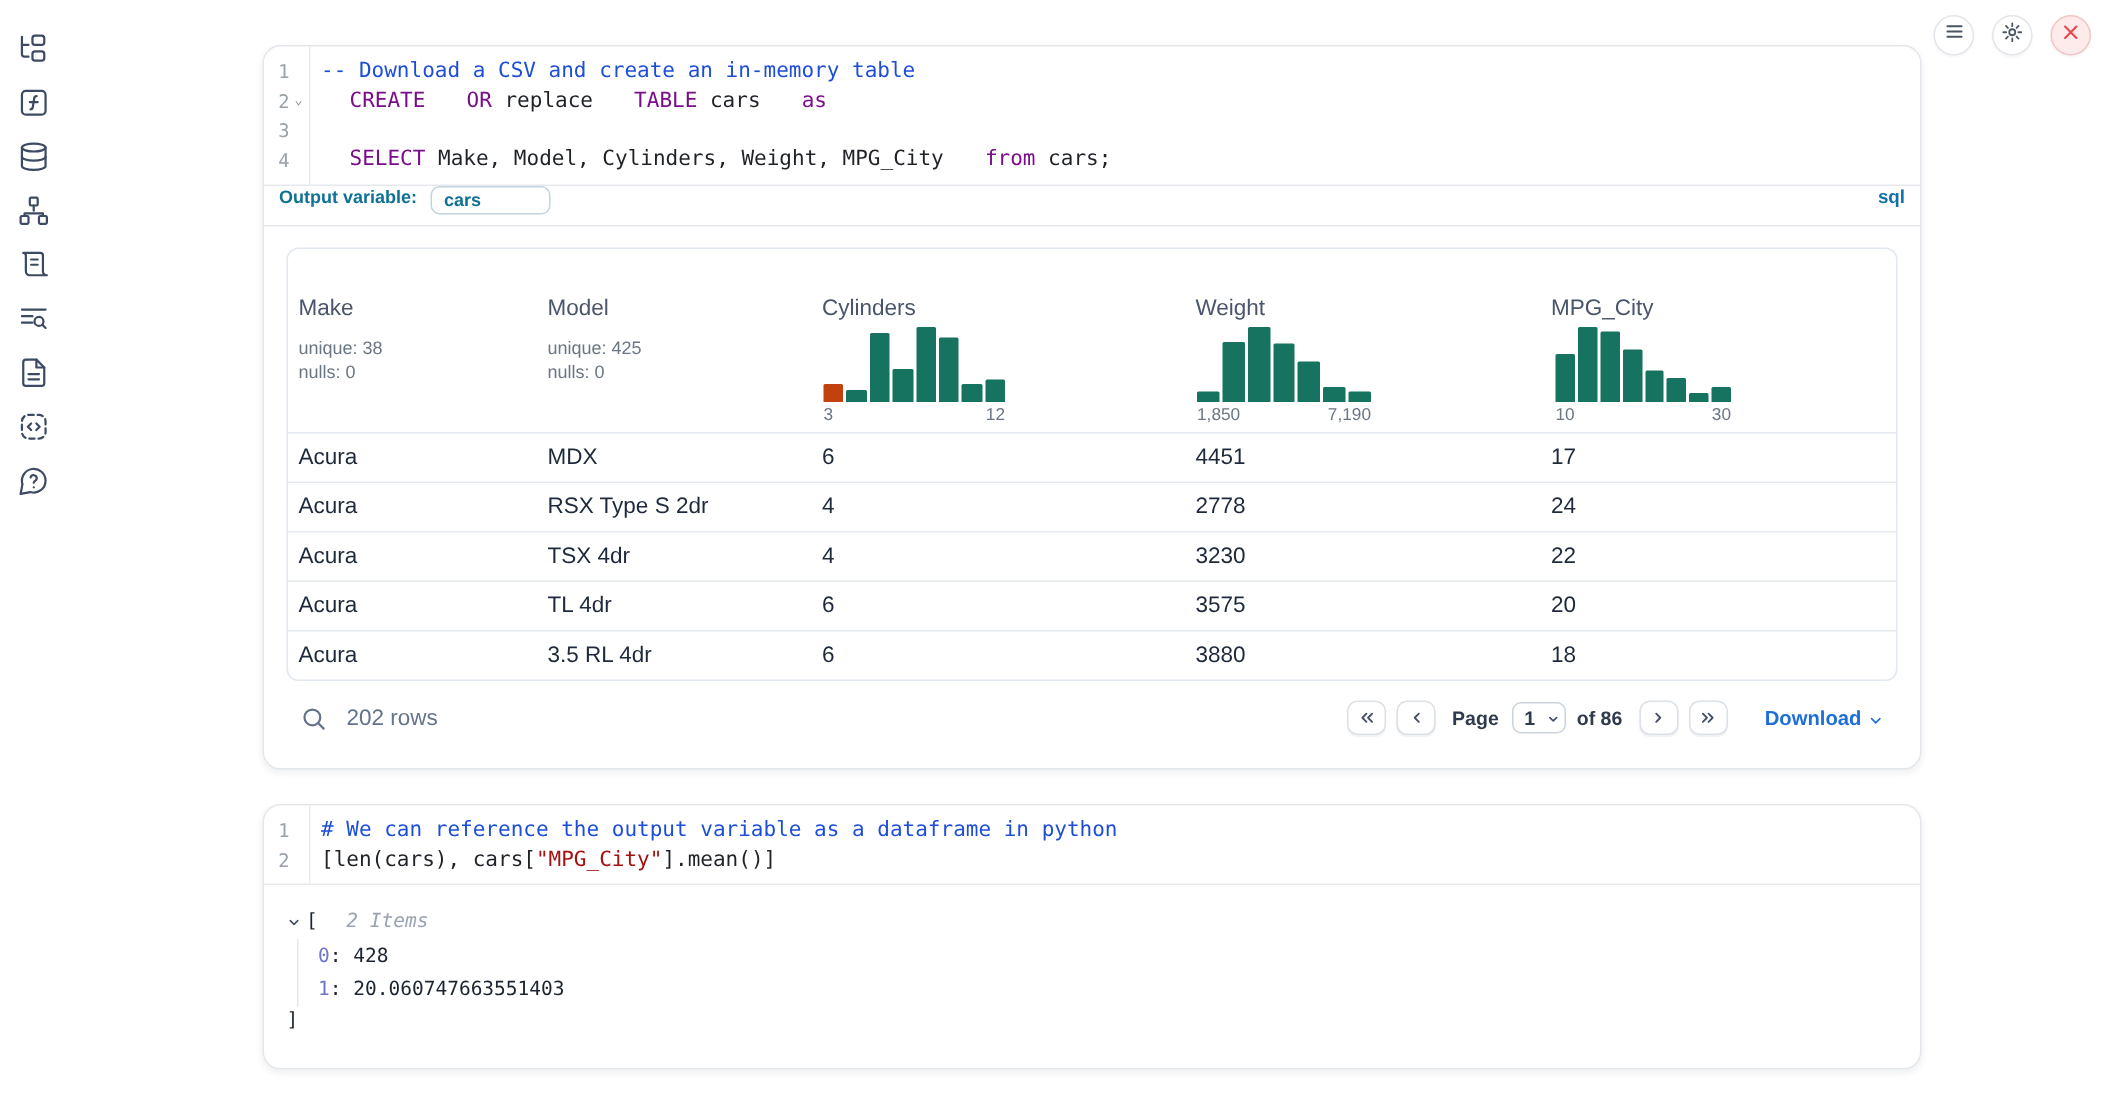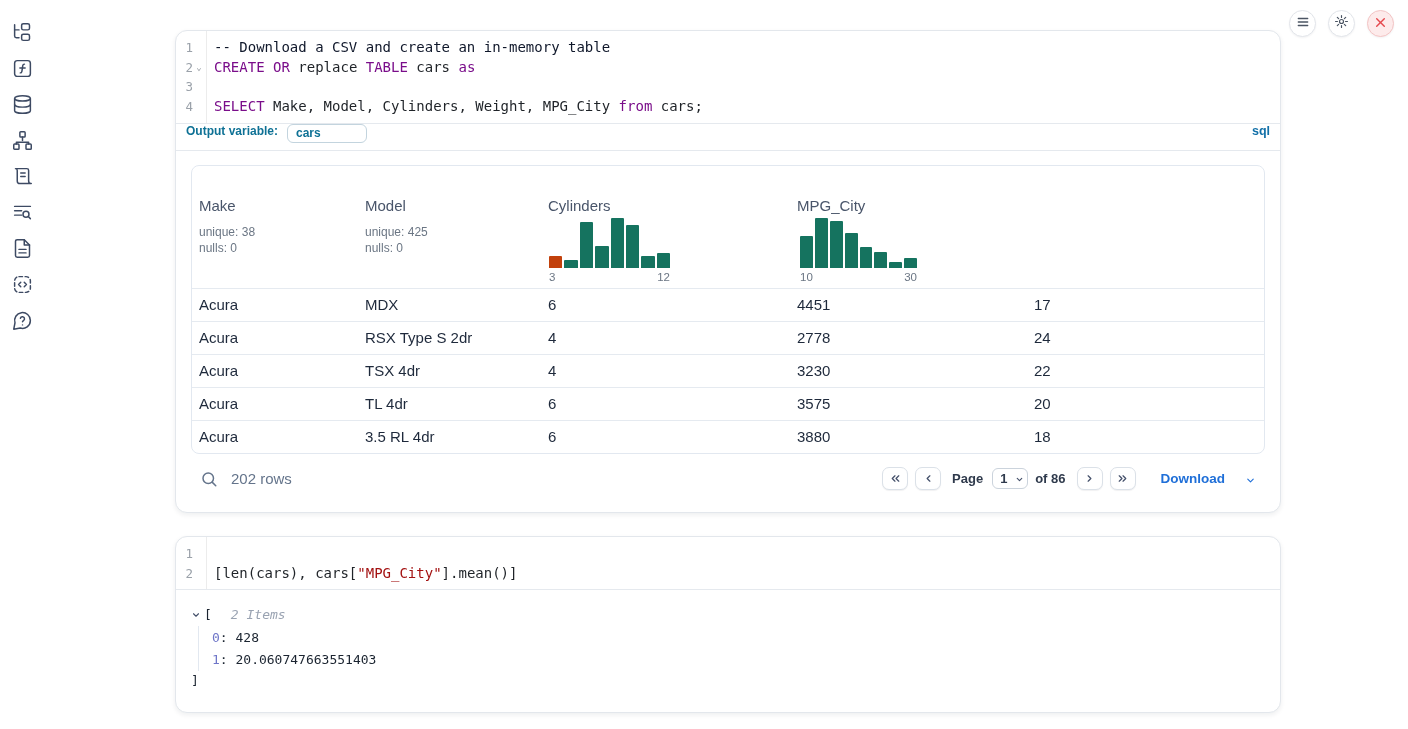--- a/index.html
+++ b/index.html
@@ -32,23 +32,23 @@
     font-family:"DejaVu Sans Mono", monospace; font-size:14px; }
   .editor::before { content:""; position:absolute; left:30px; top:0; bottom:0;
     width:1px; background:#ececec; }
   .code-line { display:flex; height:19.7px; line-height:19.7px; white-space:pre; }
   .gutter { width:30px; flex:0 0 30px; display:flex; justify-content:flex-end;
     align-items:center; padding-right:1px; }
   .lnum { color:#9aa1a9; font-size:12.5px; }
   .fold { width:12px; text-align:center; color:#8a9098; font-size:9px; line-height:19.7px; }
   .fold.empty { visibility:hidden; }
   .code-text { padding-left:8px; color:#1f2328; }
-  .tok-kw { color:#7a0d8a; }
+  .tok-kw { color:#7a0d8a;margin-left:19px; }
   .tok-str { color:#a31111; }
-  .tok-com { color:#0f172a; }
+  .tok-com { color:#1d4ed8; }
 
   
   .outvar-bar { height:28px; border-top:1px solid #e5e9ee; border-bottom:1px solid #e5e9ee;
     display:flex; align-items:flex-start; padding:0 10px; gap:9px; }
   .outvar-label { font-size:12px; font-weight:bold; color:#0e7195; }
   .outvar-input { width:80px; height:19px; border:1px solid #c3d4de; border-radius:6px;
     padding:0 8px; font-size:12px; font-weight:bold; color:#0e7195; background:#fff; outline:none;
     font-family:"Liberation Sans", sans-serif; }
   .outvar-spacer { flex:1; }
   .lang-badge { font-size:12.5px; font-weight:bold; color:#1270a8; cursor:pointer; }
@@ -81,21 +81,21 @@
   .pbtn { width:26px; height:23px; border:1px solid #dbe1e8; border-radius:7px; background:#fff;
     box-shadow:0 1px 1px rgba(15,23,42,.06); display:flex; align-items:center; justify-content:center;
     cursor:pointer; }
   .page-label { font-size:13px; font-weight:bold; color:#2f3a4c; margin:0 2px 0 4px; }
   .page-select-wrap { position:relative; }
   .page-select { appearance:none; -webkit-appearance:none; width:36px; height:21px;
     border:1px solid #cbd3dc; border-radius:6px; background:#fff; padding:0 0 0 7px;
     font-size:13px; font-weight:bold; color:#2f3a4c; cursor:pointer; }
   .page-select-wrap svg { position:absolute; right:4px; top:7px; pointer-events:none; }
   .of-label { font-size:13px; font-weight:bold; color:#2f3a4c; margin-right:4px; }
-  .download { margin-left:18px; display:flex; align-items:flex-end; gap:20px; cursor:pointer; }
+  .download { margin-left:18px; display:flex; align-items:flex-end; gap:4px; cursor:pointer; }
   .download span { font-size:13.5px; font-weight:bold; color:#1f6fd8; }
 
   
   .cell-divider { border-top:1px solid #e5e9ee; }
   .tree-output { padding:13px 15px 0 15px; font-family:"DejaVu Sans Mono", monospace;
     font-size:13px; color:#1b2430; }
   .tree-line { display:flex; align-items:center; height:22.5px; white-space:pre; }
   .tree-chevron { width:11px; margin-right:2px; display:flex; align-items:center; }
   .tree-count { color:#9aa3b2; font-style:italic; margin-left:19px; }
   .tree-items { margin-left:7px; border-left:1px solid #e2e8f0; padding-left:13px; }
@@ -260,20 +260,38 @@
                 <div class="hist-bar" style="height: 43px; background: rgb(21, 115, 95);"></div>
                 <div class="hist-bar" style="height: 12px; background: rgb(21, 115, 95);"></div>
                 <div class="hist-bar" style="height: 15px; background: rgb(21, 115, 95);"></div>
               </div>
             <div class="hist-labels">
               <span>3</span>
               <span>12</span>
             </div>
           </div>
         </div>
+        <div class="th c3">
+          <div class="col-name">Weight</div>
+          <div class="hist" style="left:8px; width:116px;">
+            <div class="hist-bars">
+                <div class="hist-bar" style="height: 7px; background: rgb(21, 115, 95);"></div>
+                <div class="hist-bar" style="height: 40px; background: rgb(21, 115, 95);"></div>
+                <div class="hist-bar" style="height: 50px; background: rgb(21, 115, 95);"></div>
+                <div class="hist-bar" style="height: 39px; background: rgb(21, 115, 95);"></div>
+                <div class="hist-bar" style="height: 27px; background: rgb(21, 115, 95);"></div>
+                <div class="hist-bar" style="height: 10px; background: rgb(21, 115, 95);"></div>
+                <div class="hist-bar" style="height: 7px; background: rgb(21, 115, 95);"></div>
+              </div>
+            <div class="hist-labels">
+              <span>1,850</span>
+              <span>7,190</span>
+            </div>
+          </div>
+        </div>
         <div class="th c4">
           <div class="col-name">MPG_City</div>
           <div class="hist" style="left:10px; width:117px;">
             <div class="hist-bars">
                 <div class="hist-bar" style="height: 32px; background: rgb(21, 115, 95);"></div>
                 <div class="hist-bar" style="height: 50px; background: rgb(21, 115, 95);"></div>
                 <div class="hist-bar" style="height: 47px; background: rgb(21, 115, 95);"></div>
                 <div class="hist-bar" style="height: 35px; background: rgb(21, 115, 95);"></div>
                 <div class="hist-bar" style="height: 21px; background: rgb(21, 115, 95);"></div>
                 <div class="hist-bar" style="height: 16px; background: rgb(21, 115, 95);"></div>
@@ -375,20 +393,21 @@
         </div>
       </div>
     </div>
   </div>
 </section>
 
 <section class="cell cell2">
   <div class="editor">
     <div class="code-line">
       <span class="gutter"><span class="lnum">1</span><span class="fold empty">⌄</span></span>
+      <span class="code-text"><span class="tok-com"># We can reference the output variable as a dataframe in python</span></span>
     </div>
     <div class="code-line">
       <span class="gutter"><span class="lnum">2</span><span class="fold empty">⌄</span></span>
       <span class="code-text"><span>[len(cars), cars[</span><span class="tok-str">"MPG_City"</span><span>].mean()]</span></span>
     </div>
   </div>
 
   <div class="cell-divider"></div>
 
   <div class="tree-output">

